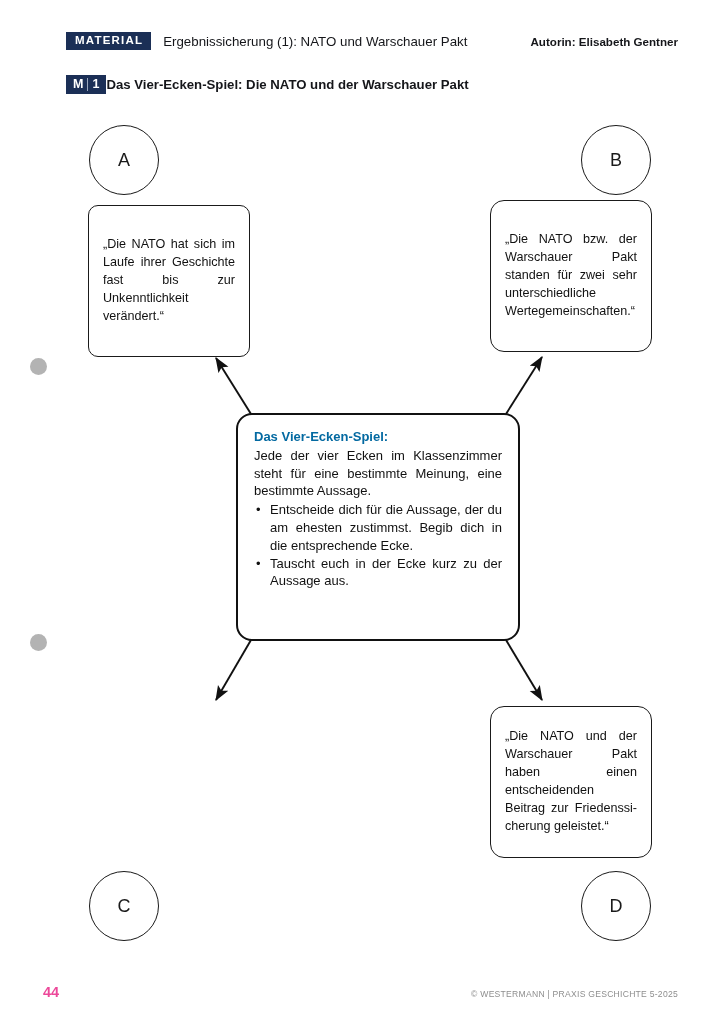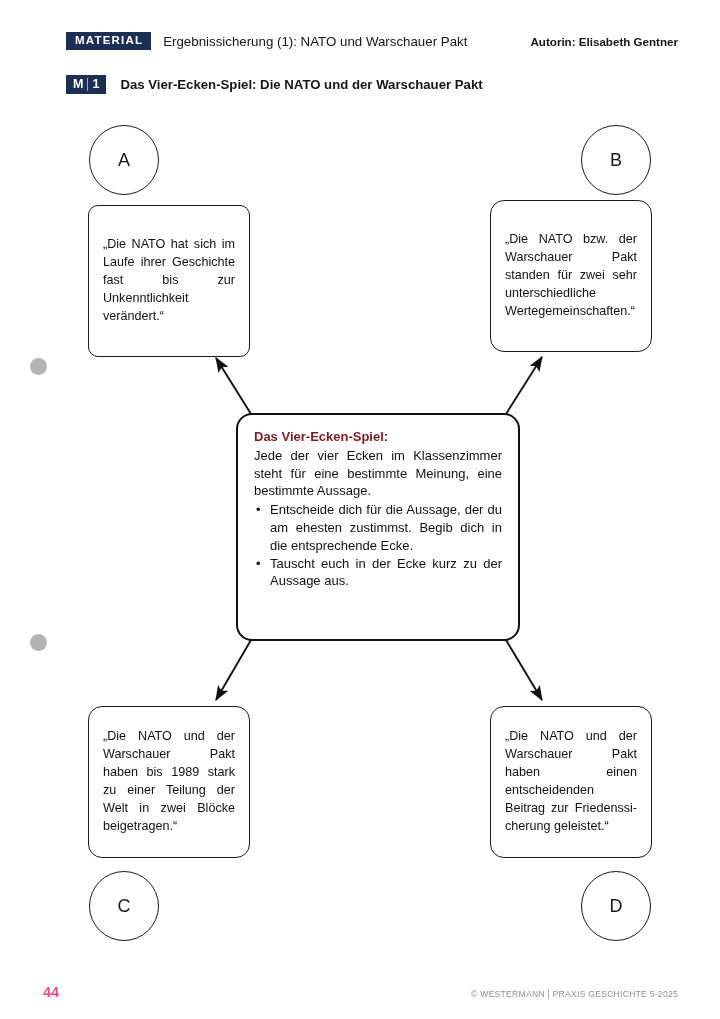--- a/index.html
+++ b/index.html
@@ -78,21 +78,20 @@
   .m-badge .sep {
     display: inline-block;
     width: 1px;
     height: 13px;
     background: #9aa6bd;
   }
   .m-title {
     font-size: 13.2px;
     font-weight: bold;
     color: #15161a;
-    margin-left: 14px;
     white-space: nowrap;
   }
 
   
   .margin-dot {
     position: absolute;
     width: 17px;
     height: 17px;
     border-radius: 50%;
     background: #b3b3b3;
@@ -157,21 +156,21 @@
     height: 228px;
     border: 2.4px solid #111111;
     border-radius: 16px;
     background: #ffffff;
     box-sizing: border-box;
     padding: 14px 16px 10px 16px;
   }
   .center-box .cb-title {
     font-size: 13px;
     font-weight: bold;
-    color: #7f1d1d;
+    color: #0369a1;
     margin: 0 0 1px 0;
     line-height: 1.3;
   }
   .center-box .cb-intro {
     font-size: 13px;
     line-height: 1.37;
     color: #111111;
     margin: 0;
     text-align: justify;
     text-align-last: left;
@@ -276,23 +275,20 @@
   <div class="corner-circle circle-d">
     <span>D</span>
   </div>
 
   <div class="stmt-box box-a">
     <p>„Die NATO hat sich im Laufe ihrer Geschichte fast bis zur Unkenntlich­keit verändert.“</p>
   </div>
   <div class="stmt-box box-b">
     <p>„Die NATO bzw. der War­schauer Pakt standen für zwei sehr unter­schiedliche Wertege­meinschaften.“</p>
   </div>
-  <div class="stmt-box box-c">
-    <p>„Die NATO und der War­schauer Pakt haben bis 1989 stark zu einer Tei­lung der Welt in zwei Blöcke beigetragen.“</p>
-  </div>
   <div class="stmt-box box-d">
     <p>„Die NATO und der War­schauer Pakt haben ei­nen entscheidenden Beitrag zur Friedenssi­cherung geleistet.“</p>
   </div>
 
   <div class="center-box">
     <p class="cb-title">Das Vier-Ecken-Spiel:</p>
     <p class="cb-intro">Jede der vier Ecken im Klassenzimmer steht für eine bestimmte Meinung, eine bestimmte Aus­sage.</p>
     <ul>
       <li>Entscheide dich für die Aussage, der du am ehesten zustimmst. Begib dich in die ent­sprechende Ecke.</li>
       <li>Tauscht euch in der Ecke kurz zu der Aussage aus.</li>

